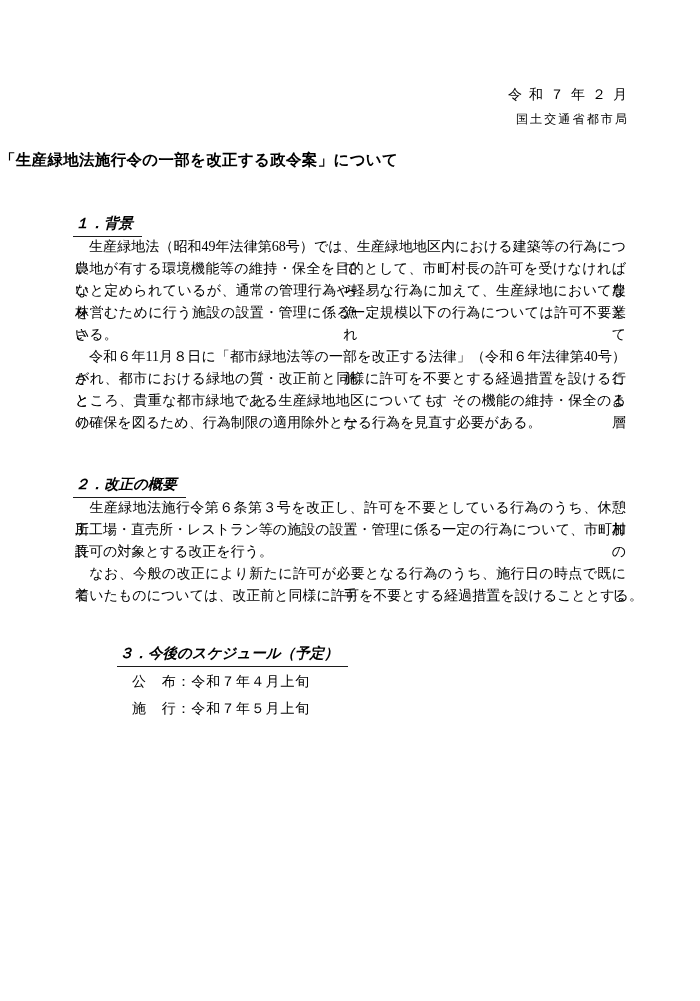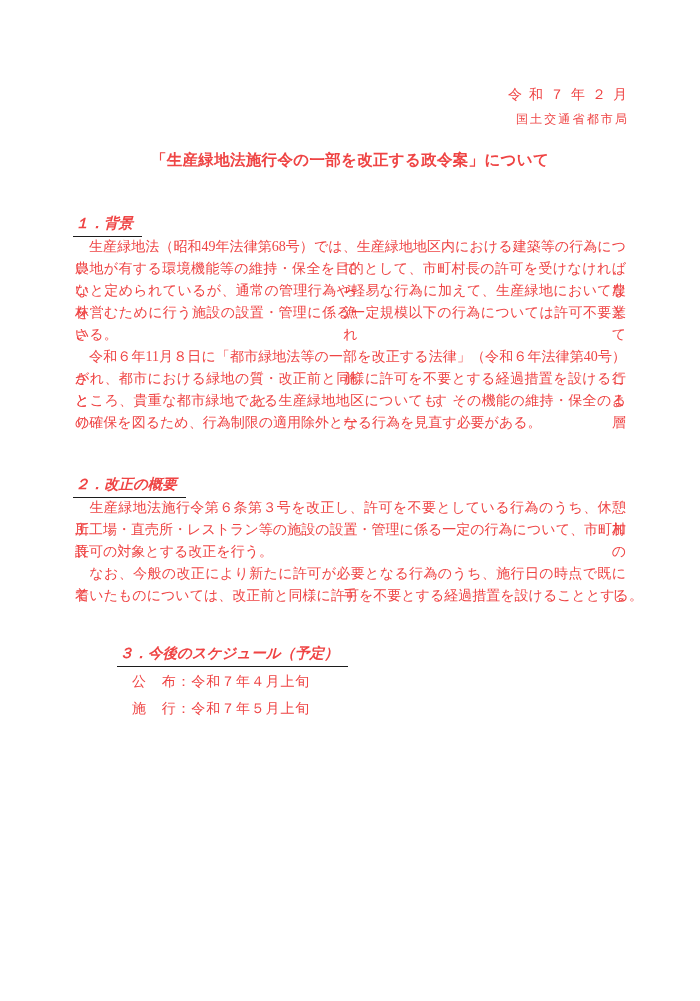--- a/index.html
+++ b/index.html
@@ -5,21 +5,21 @@
   html, body {
     margin: 0;
     padding: 0;
     background: #ffffff;
   }
   .page {
     position: relative;
     width: 700px;
     height: 1001px;
     background: #ffffff;
-    color: #ef4444;
+    color: #000000;
     overflow: hidden;
     font-family: "Liberation Serif", "DejaVu Serif", serif;
   }
   
   .doc-header {
     position: absolute;
     top: 83px;
     right: 73px;
     text-align: right;
   }
@@ -37,21 +37,20 @@
     margin-right: -0.18em;
     white-space: nowrap;
     margin-left: 30px;
   }
   
   .doc-title {
     position: absolute;
     top: 149px;
     left: 0;
     width: 100%;
-    text-align: center;
     font-family: "Liberation Sans", "DejaVu Sans", sans-serif;
     font-weight: bold;
     font-size: 15.5px;
     line-height: 22px;
     letter-spacing: 0.02em;
   }
   
   .section {
     position: absolute;
     left: 75px;

